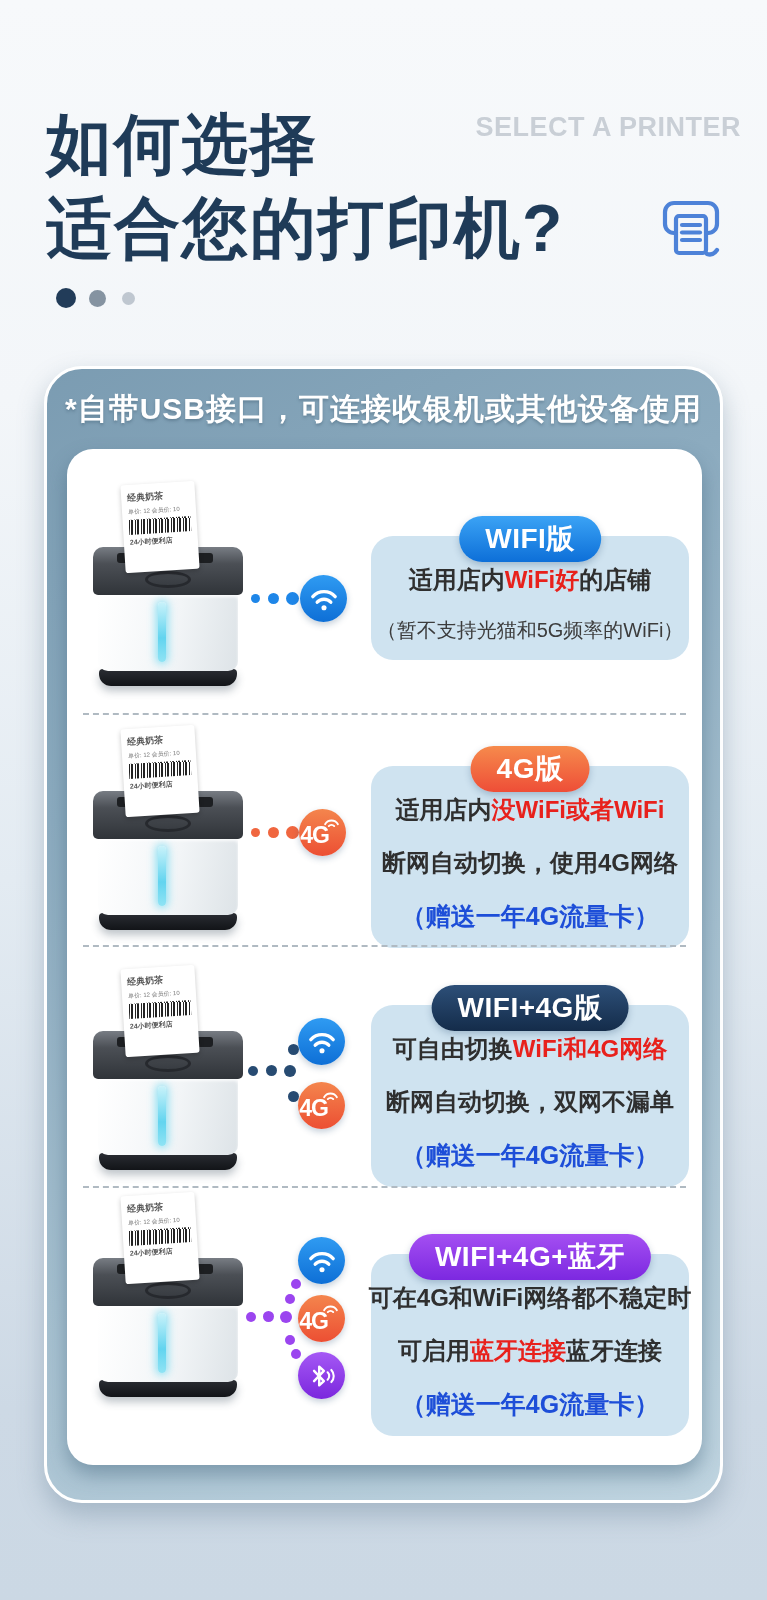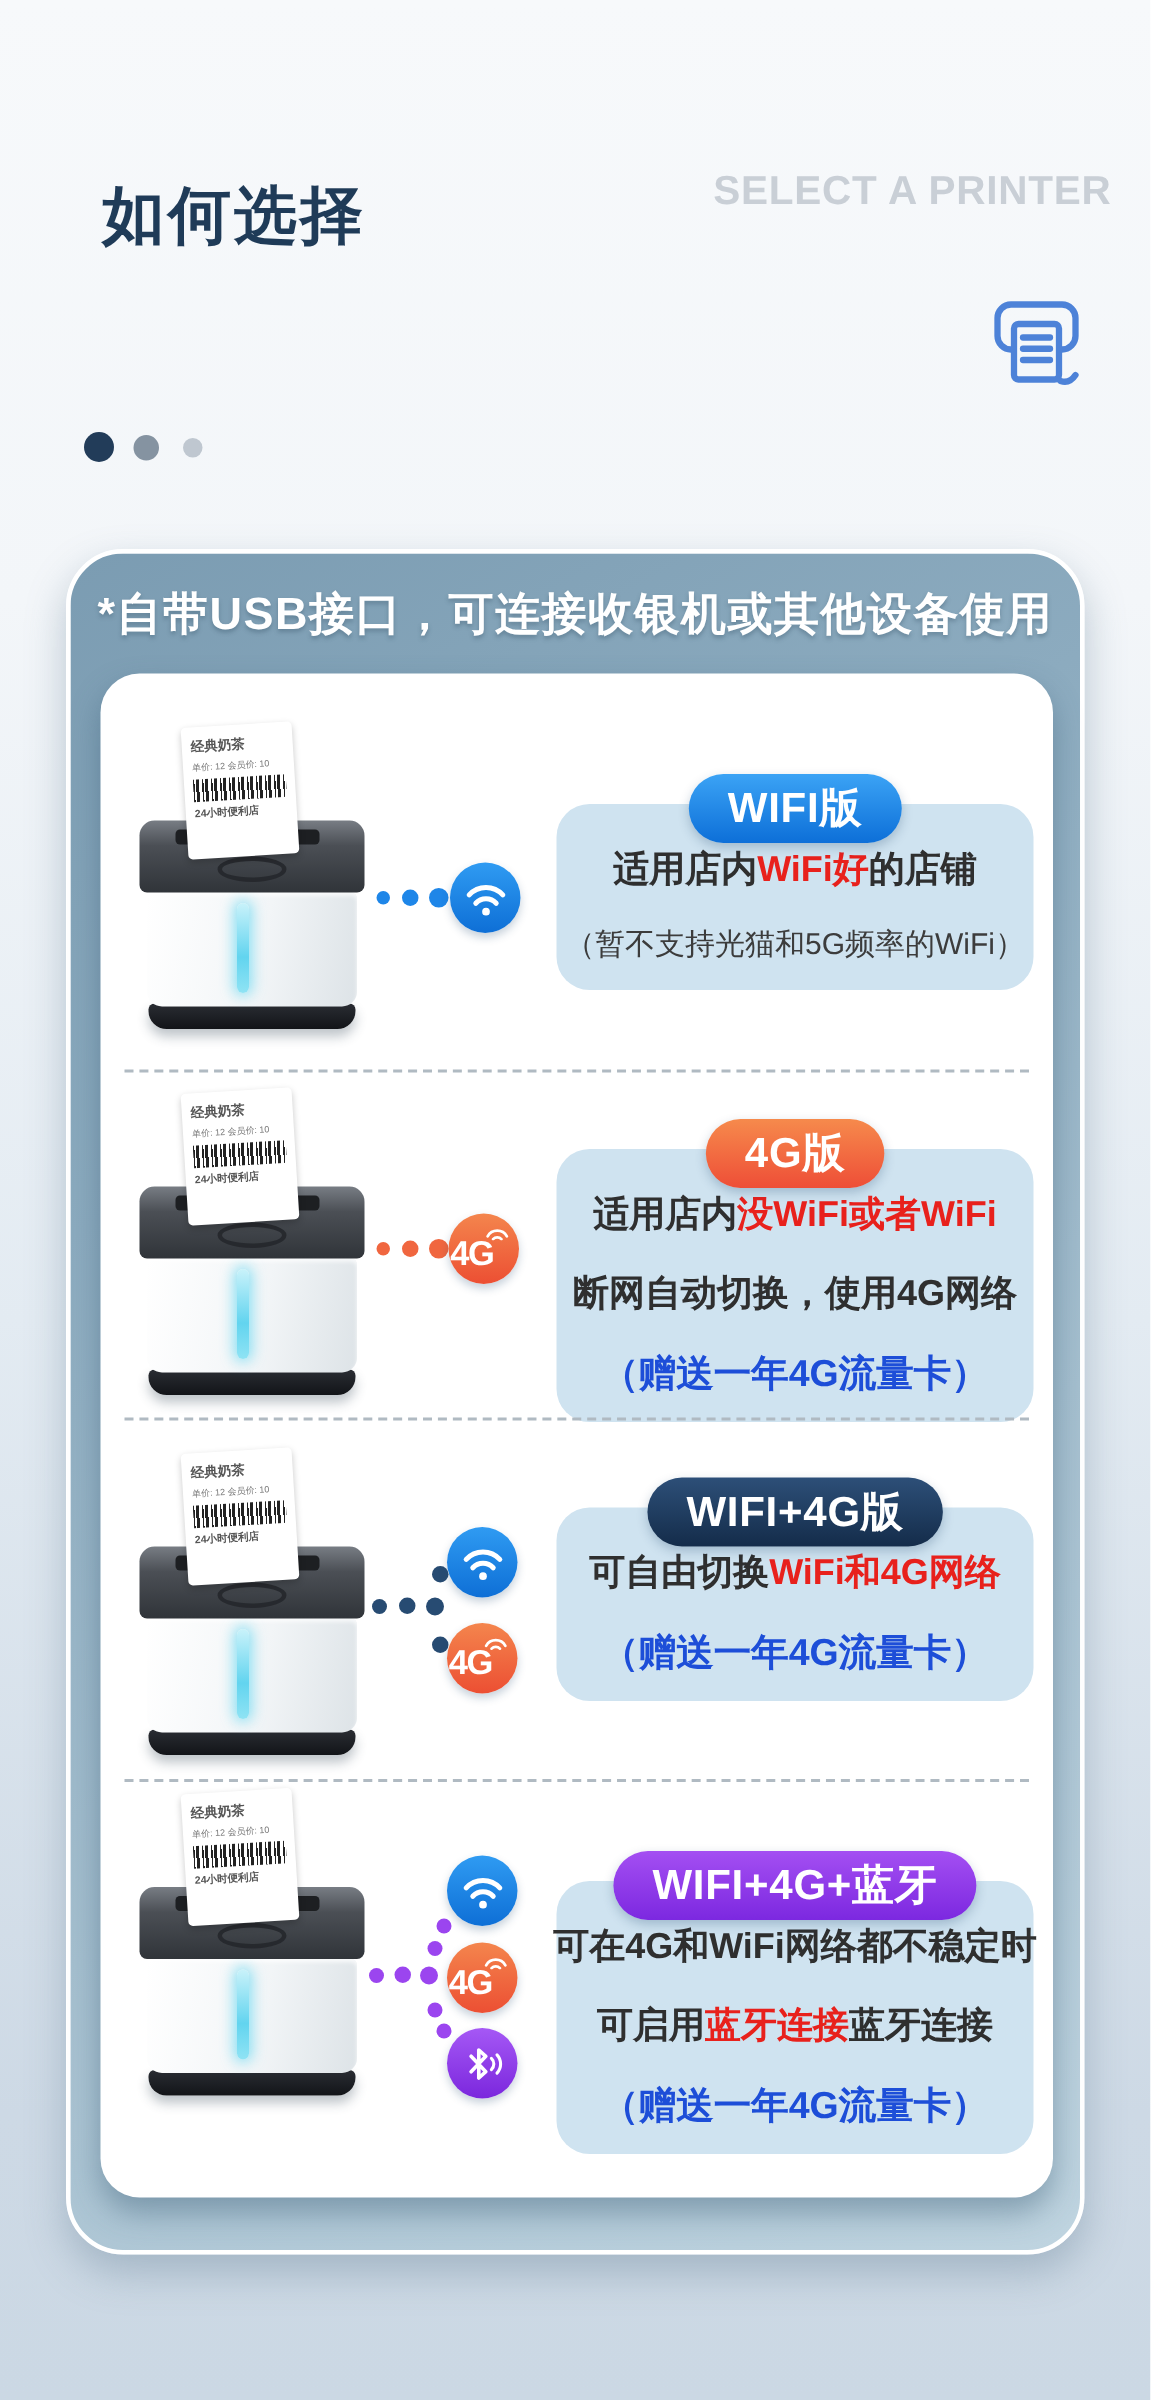--- a/index.html
+++ b/index.html
@@ -1,21 +1,21 @@
 <!DOCTYPE html>
 <html><head>
 <meta charset="utf-8">
 <style>
   html,body{margin:0;padding:0;}
   body{font-family:"Liberation Sans","DejaVu Sans",sans-serif;}
   .page{position:relative;width:767px;height:1600px;overflow:hidden;
         background:linear-gradient(180deg,#f7f9fb 0%,#f3f6f9 25%,#e3ebf2 55%,#cdd9e5 88%,#cbd8e4 100%);}
 
   
-  .title{position:absolute;left:68px;top:102px;font-size:42px;line-height:84px;
+  .title{position:absolute;left:46px;top:102px;font-size:66px;line-height:84px;
          font-weight:900;color:#1f3b58;letter-spacing:2px;}
   .subtitle{position:absolute;right:26px;top:112px;font-size:27px;font-weight:700;
             color:#c9cfd6;letter-spacing:.5px;}
   .hprint{position:absolute;right:46px;top:196px;width:60px;height:66px;}
   .carousel{position:absolute;left:56px;top:288px;height:26px;}
   .cdot{position:absolute;border-radius:50%;}
 
   
   .card{position:absolute;left:44px;top:366px;width:679px;height:1137px;border-radius:38px;
         border:3px solid #ffffff;box-sizing:border-box;
@@ -83,20 +83,21 @@
   .tline .red{color:#e8211c;}
   .tline.bonus .red{color:#1d4ed8;}
 </style>
 </head>
 <body>
 
 <div class="page">
 
   <div class="title">
     <div>如何选择</div>
+    <div>适合您的打印机?</div>
   </div>
   <div class="subtitle">SELECT A PRINTER</div>
 
   <svg class="hprint" viewBox="0 0 60 64">
     <g fill="none" stroke="#4d82d8" stroke-width="4.2" stroke-linecap="round" stroke-linejoin="round">
       <rect x="4" y="6" width="52" height="30" rx="9"></rect>
       <rect x="15" y="19" width="30" height="37" rx="3" fill="#f4f7fa"></rect>
       <line x1="21" y1="28" x2="39" y2="28"></line>
       <line x1="21" y1="35.5" x2="39" y2="35.5"></line>
       <line x1="21" y1="43" x2="39" y2="43"></line>
@@ -231,20 +232,21 @@
               <g fill="none" stroke="#fff" stroke-width="2" stroke-linecap="round">
                 <path d="M3 9 a8 8 0 0 1 14 0"></path>
                 <path d="M7 11 a4 4 0 0 1 6 0"></path>
               </g>
             </svg>
         </div>
         <div class="panel" style="top:60px">
           <div class="badge" style="background: linear-gradient(rgb(45, 79, 120), rgb(20, 44, 74));">WIFI+4G版</div>
           <div class="lines">
               <div class="tline main"><span>可自由切换</span><span class="red">WiFi和4G网络</span></div>
+              <div class="tline main"><span>断网自动切换，双网不漏单</span></div>
               <div class="tline bonus"><span class="red">（赠送一年4G流量卡）</span></div>
             </div>
         </div>
       </section>
 
       <section class="sec s4" style="top:737px;height:279px">
         <div class="sep"></div>
         <div class="printer" style="left:26px;top:8px">
           <div class="p-label">
             <div class="pl-name">经典奶茶</div>

